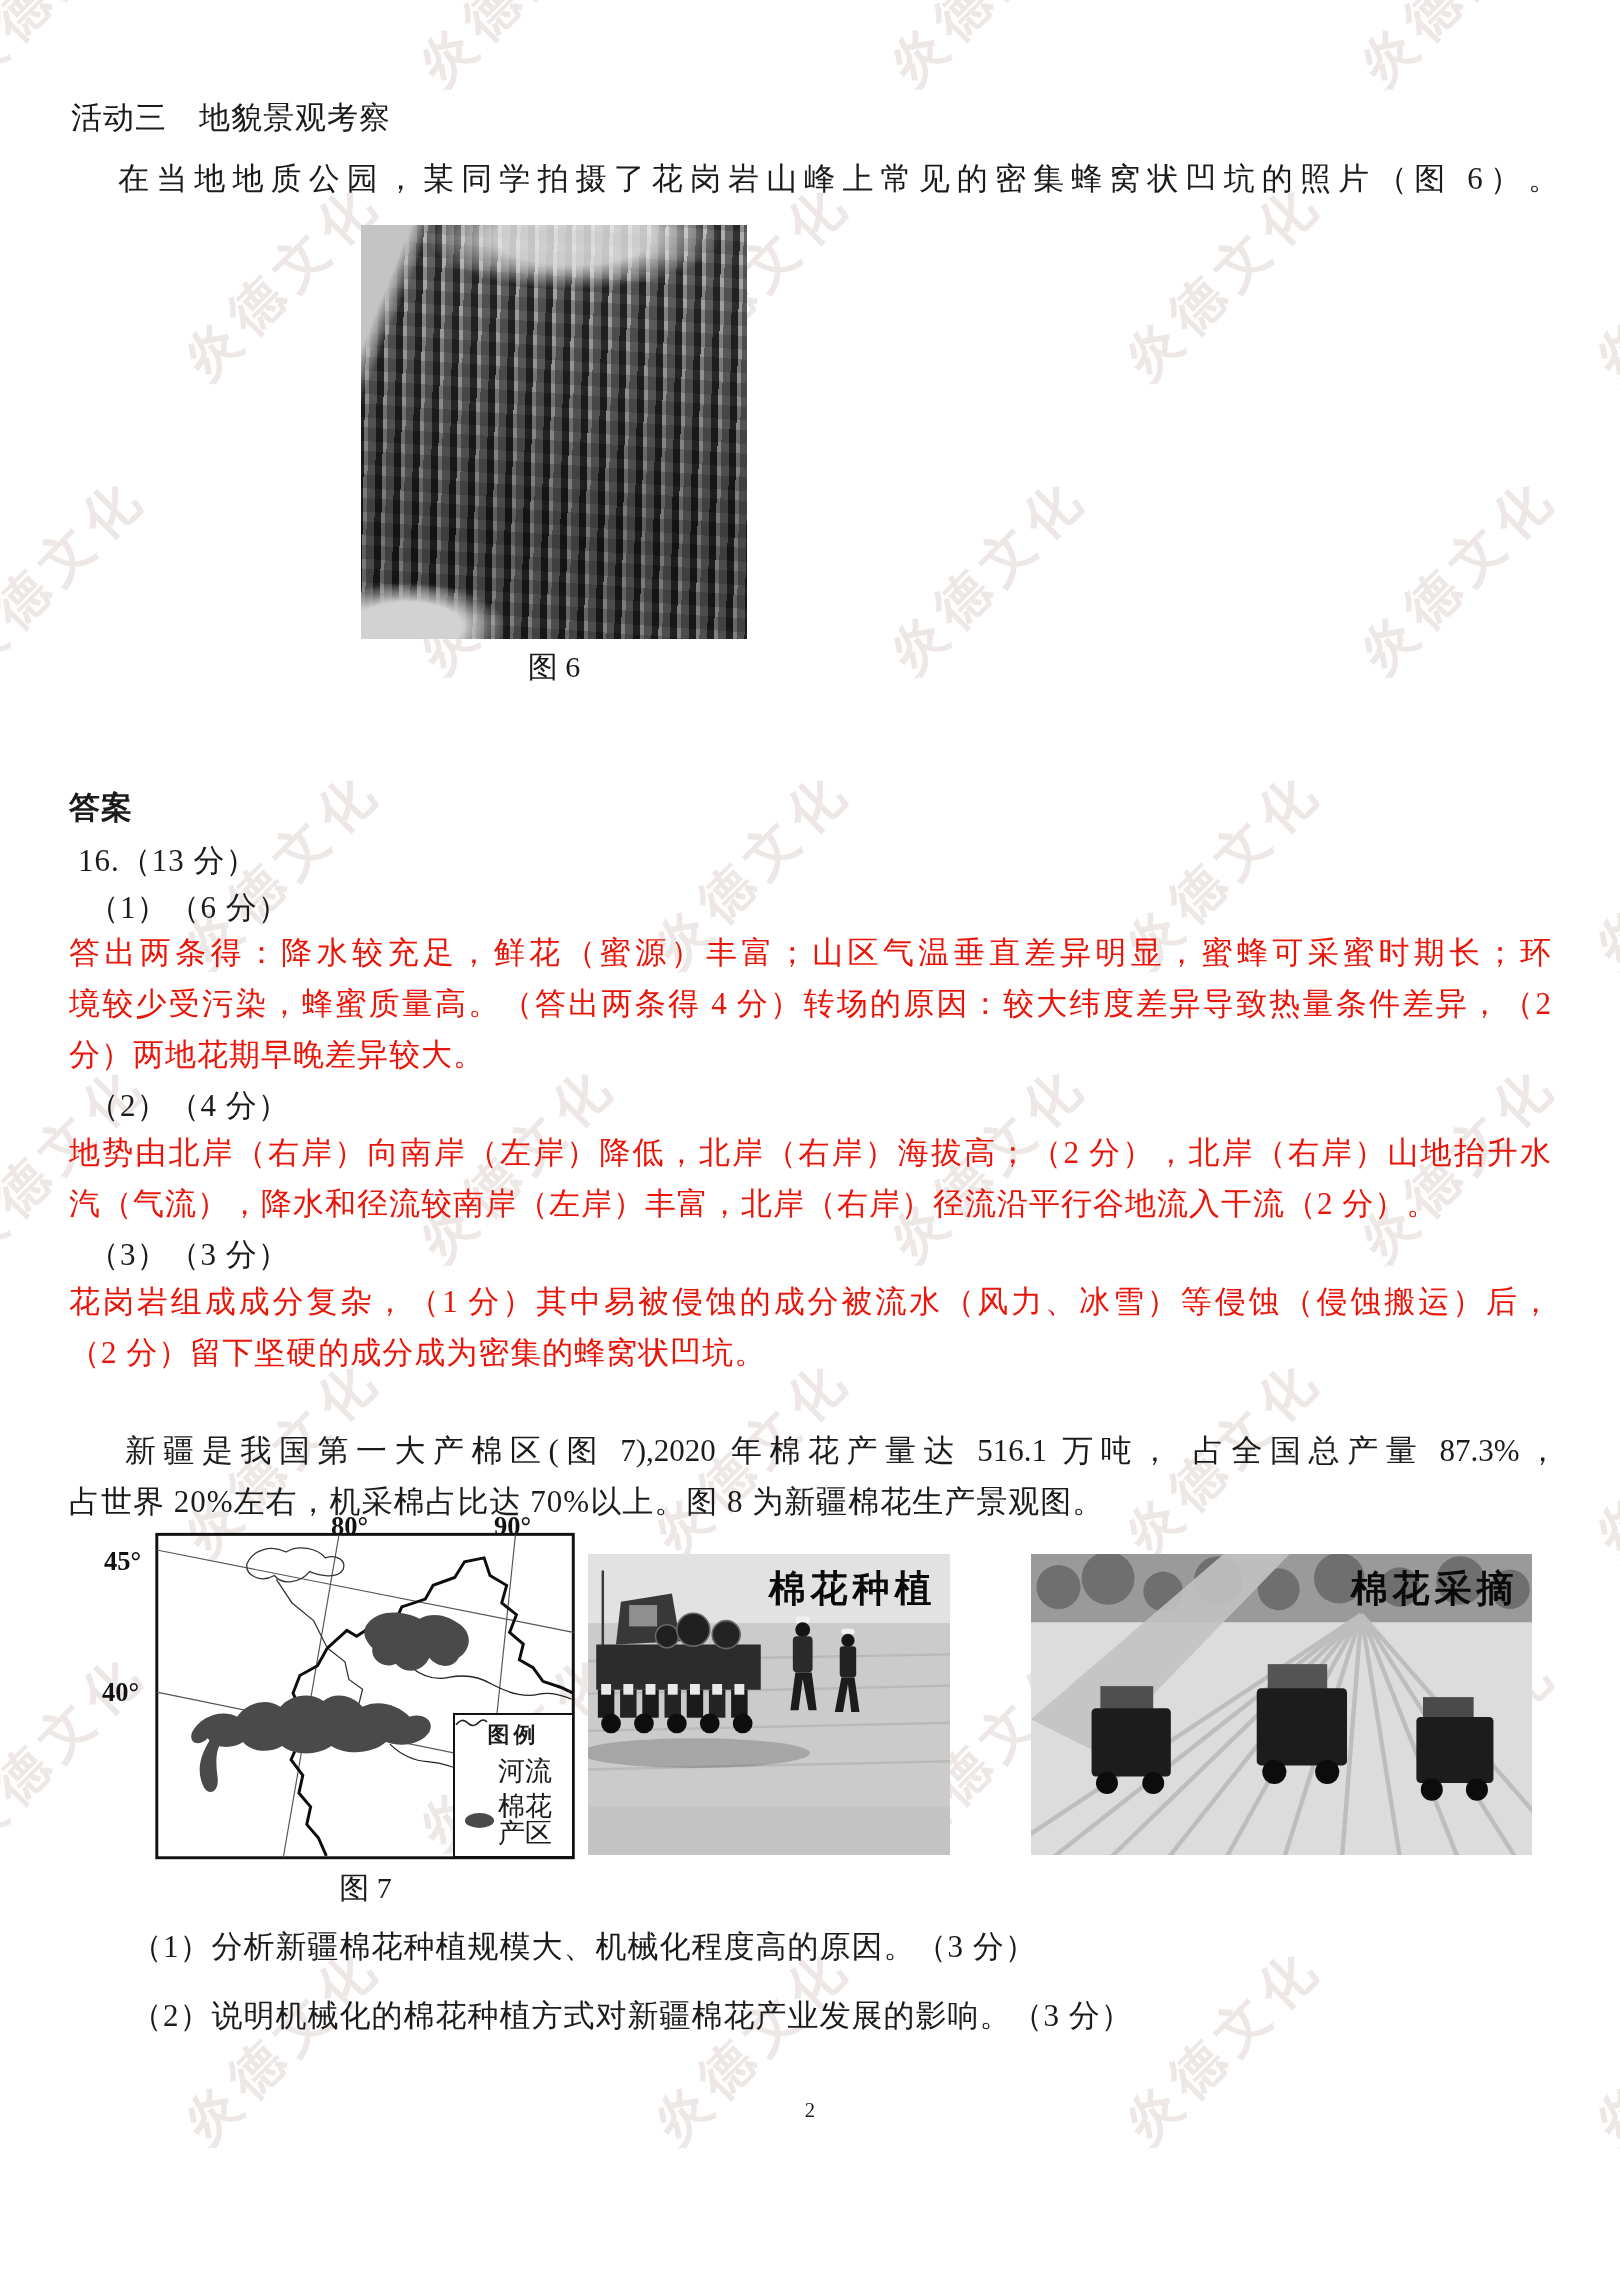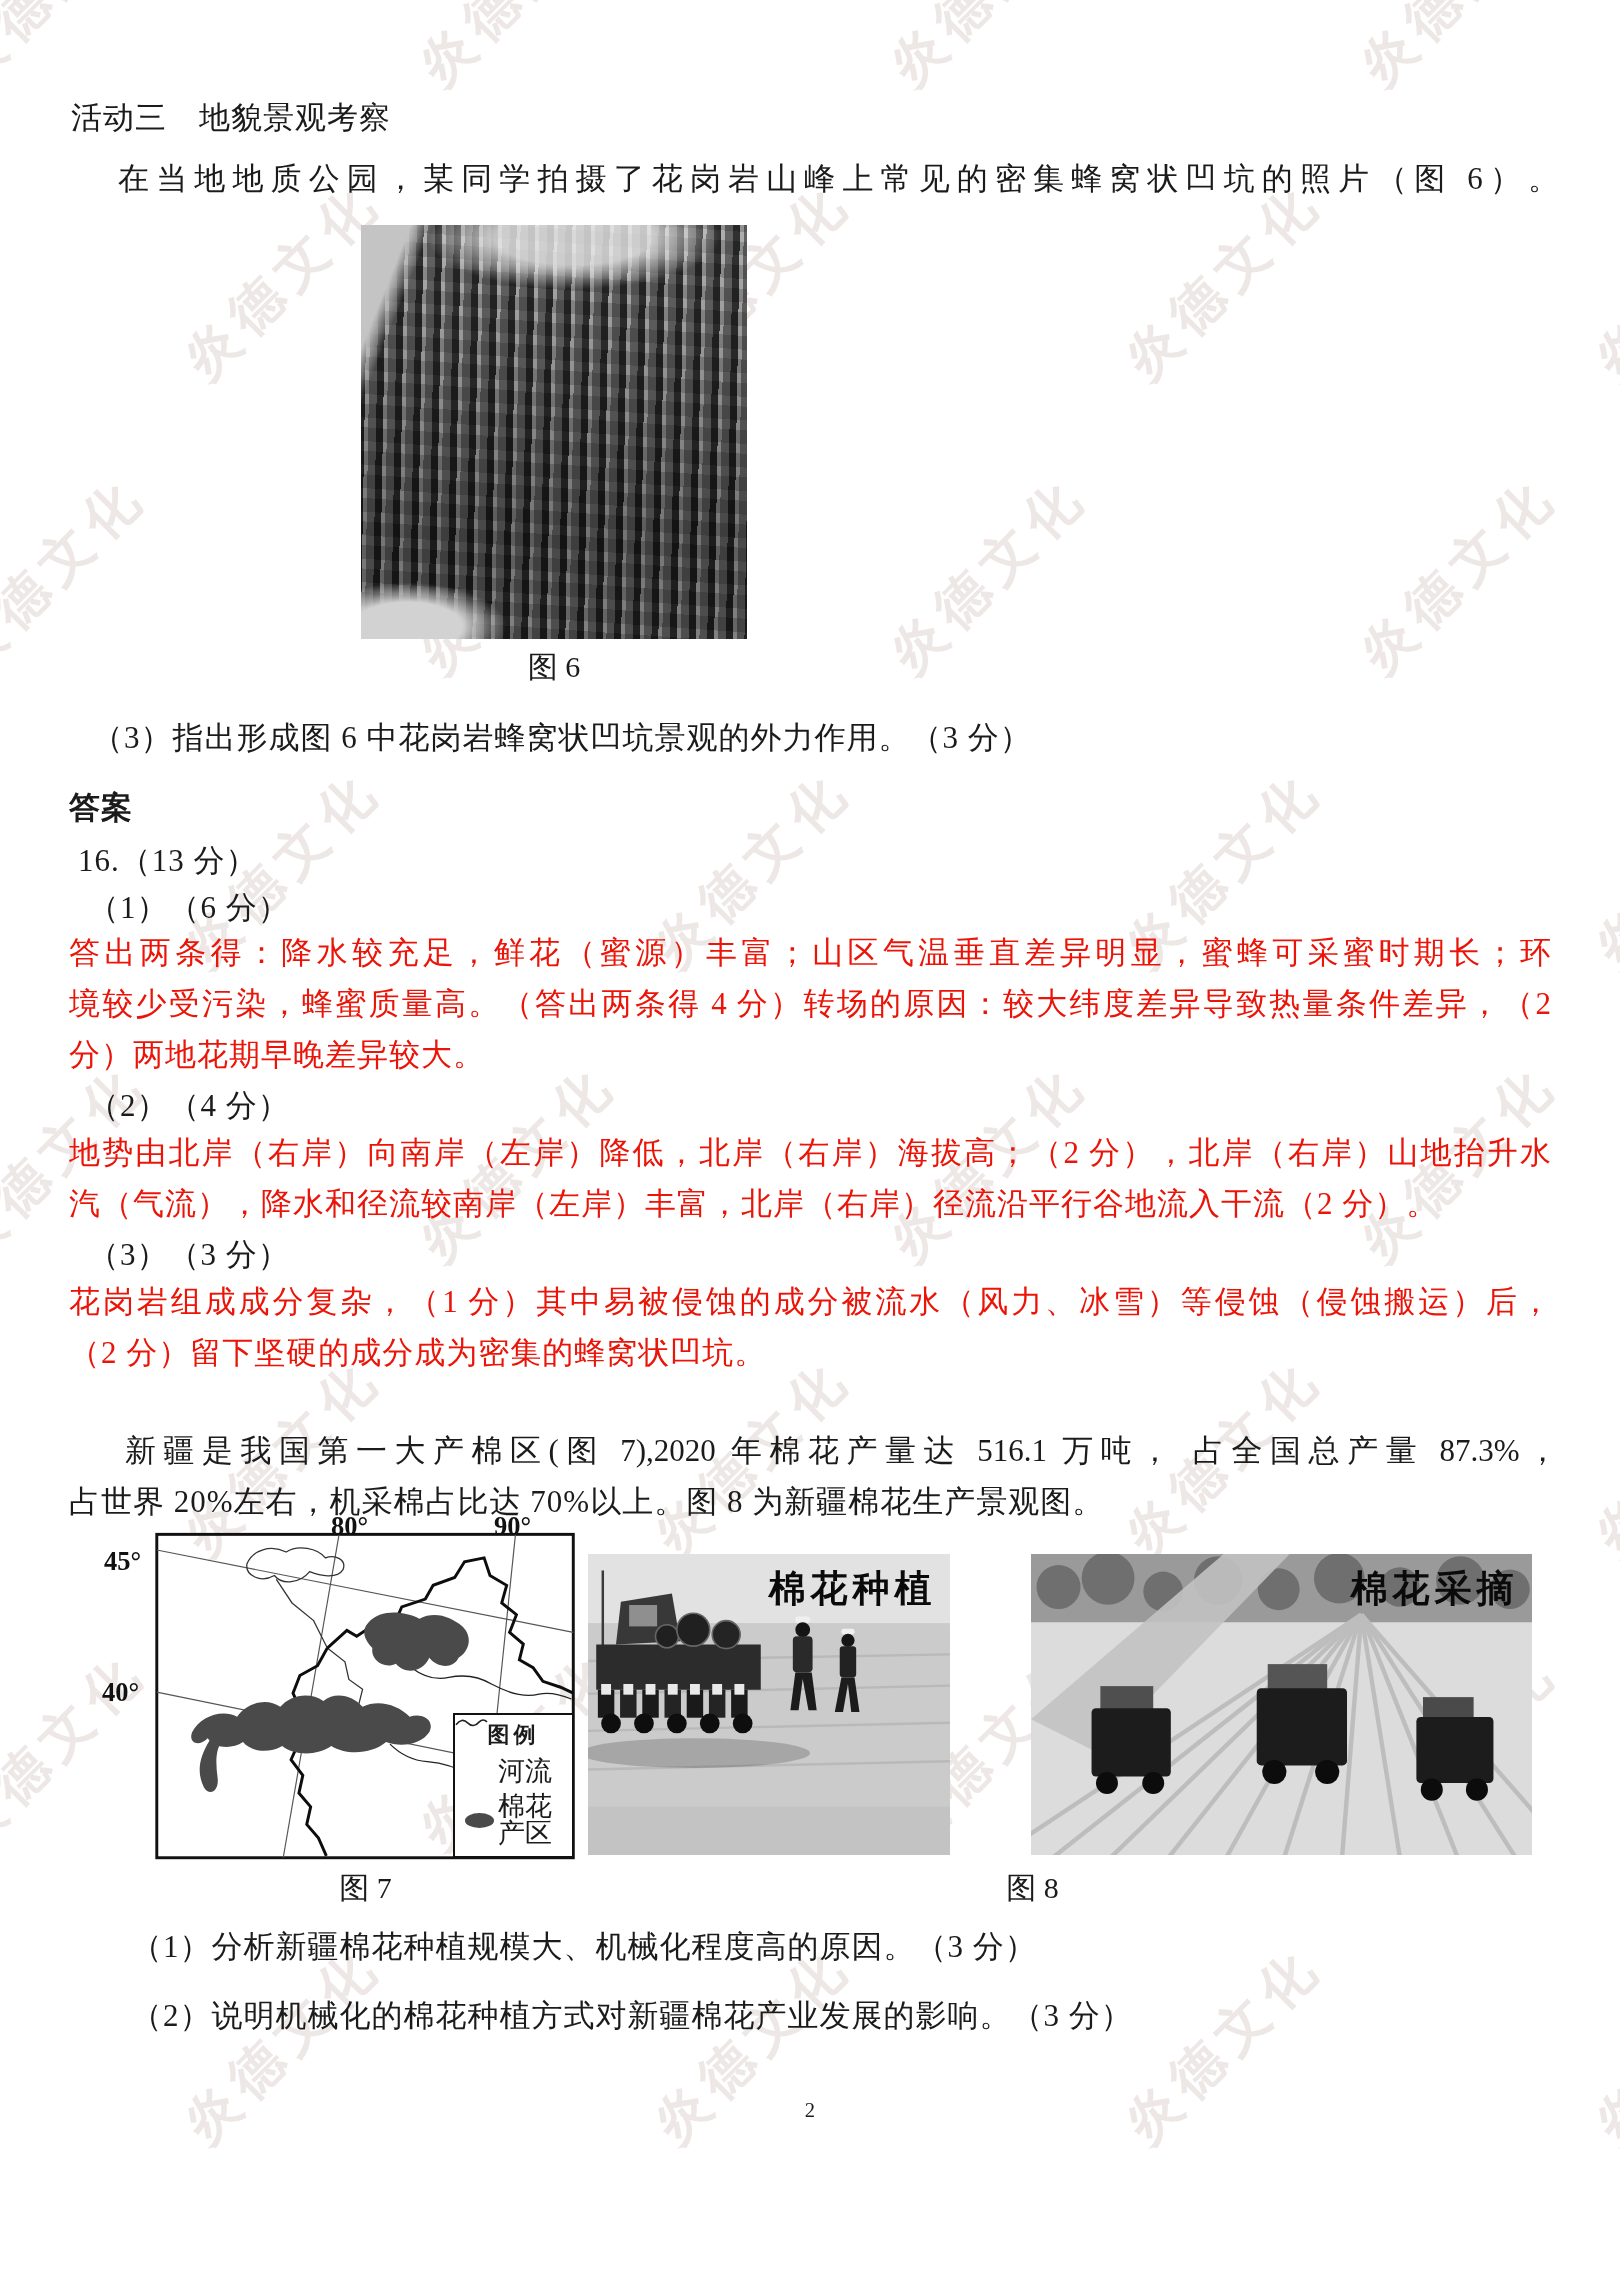--- a/index.html
+++ b/index.html
@@ -95,21 +95,20 @@
   </div>
 
   <div class="content">
 
     <div class="line" style="left:71px;top:94px">活动三　地貌景观考察</div>
     <div class="jline" style="left:118px;top:155px;width:1441px">在当地地质公园，某同学拍摄了花岗岩山峰上常见的密集蜂窝状凹坑的照片（图 6）。</div>
 
     <div class="rock-photo"></div>
     <div class="caption" style="left:361px;top:647px;width:386px">图 6</div>
 
-    <div class="line" style="left:92px;top:714px">（3）指出形成图 6 中花岗岩蜂窝状凹坑景观的外力作用。（3 分）</div>
 
     <div class="line bold" style="left:69px;top:784px">答案</div>
     <div class="line" style="left:78px;top:837px">16.（13 分）</div>
 
     <div class="line" style="left:88px;top:884px">（1）（6 分）</div>
     <div class="jline red" style="left:69px;top:929px;width:1482px">答出两条得：降水较充足，鲜花（蜜源）丰富；山区气温垂直差异明显，蜜蜂可采蜜时期长；环</div>
     <div class="jline red" style="left:69px;top:980px;width:1482px">境较少受污染，蜂蜜质量高。（答出两条得 4 分）转场的原因：较大纬度差异导致热量条件差异，（2</div>
     <div class="line red" style="left:69px;top:1031px">分）两地花期早晚差异较大。</div>
 
     <div class="line" style="left:88px;top:1082px">（2）（4 分）</div>
@@ -278,21 +277,20 @@
             <rect x="0" y="18" width="70" height="60" rx="4" fill="#1c1c1c"></rect>
             <circle cx="14" cy="84" r="10" fill="#0c0c0c"></circle>
               <circle cx="55" cy="84" r="10" fill="#0c0c0c"></circle>
           </g>
         </g>
       </svg>
       <span class="photo-label">棉花采摘</span>
     </div>
 
     <div class="caption" style="left:157px;top:1868px;width:417px">图 7</div>
-    <div class="caption" style="left:588px;top:1868px;width:889px">图 8</div>
 
     <div class="line" style="left:131px;top:1923px">（1）分析新疆棉花种植规模大、机械化程度高的原因。（3 分）</div>
     <div class="line" style="left:131px;top:1992px">（2）说明机械化的棉花种植方式对新疆棉花产业发展的影响。（3 分）</div>
 
     <div class="page-number">2</div>
   </div>
 </div>
 
 
 </body></html>

